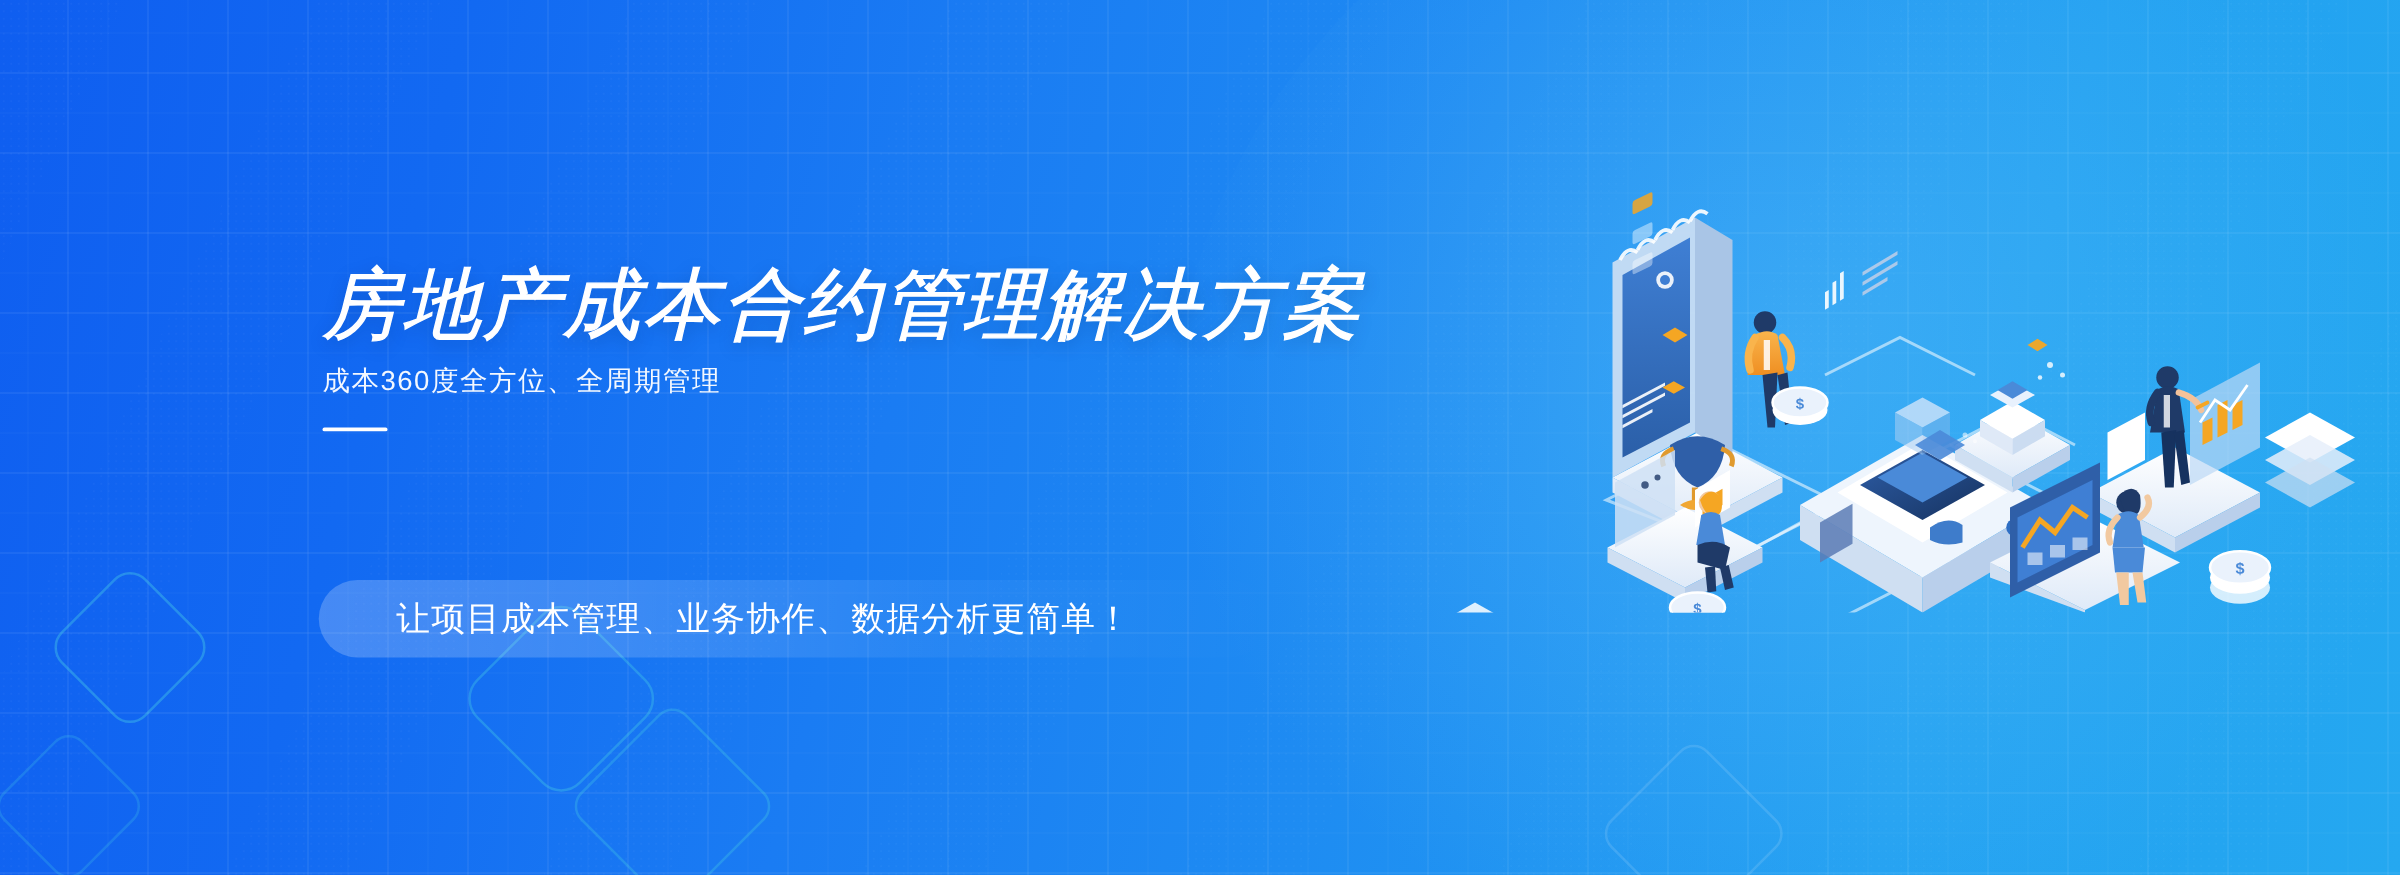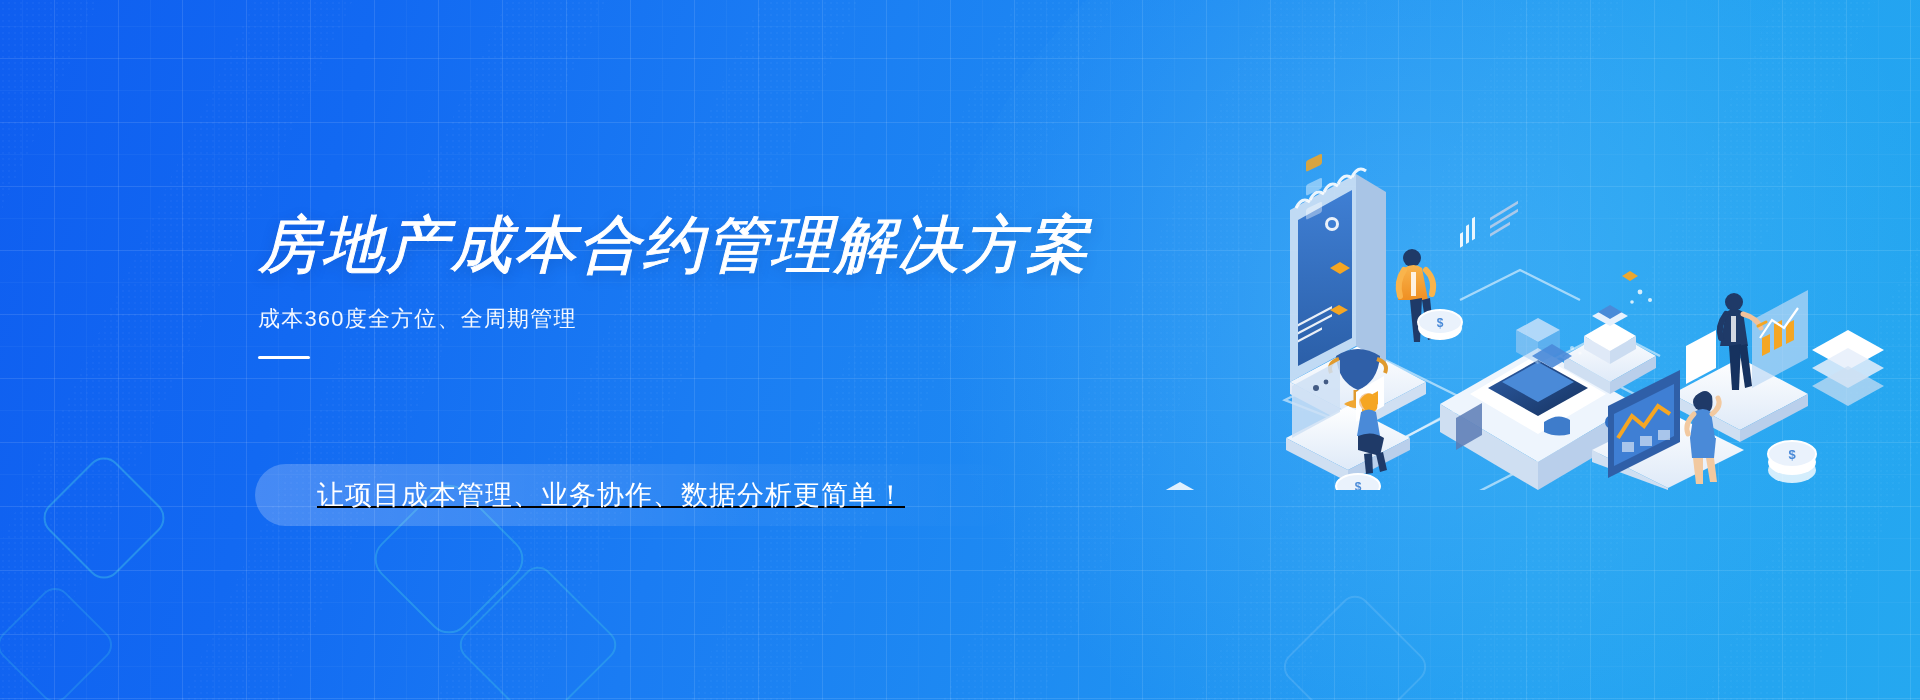--- a/index.html
+++ b/index.html
@@ -80,21 +80,21 @@
     font-style:italic;
     color:#ffffff;
     letter-spacing:2px;
     line-height:1.06;
     white-space:nowrap;
     text-shadow:0 4px 14px rgba(3,45,120,0.28);
     -webkit-text-stroke:1px #ffffff;
   }
 
   .subline{
-    margin-top:26px;
+    margin-top:12px;
     font-size:22px;
     font-weight:400;
     color:rgba(255,255,255,0.95);
     letter-spacing:1.2px;
     white-space:nowrap;
   }
 
   .rule{
     margin-top:22px;
     width:52px; height:3px;
@@ -106,21 +106,20 @@
     position:absolute; left:255px; top:464px;
     height:62px; width:760px;
     display:flex; align-items:center;
     padding-left:62px;
     border-radius:31px;
     background:linear-gradient(90deg,
         rgba(255,255,255,0.22) 0%,
         rgba(255,255,255,0.16) 32%,
         rgba(255,255,255,0.05) 66%,
         rgba(255,255,255,0.0) 100%);
-    text-decoration:underline;
   }
   .tagline{
     font-size:27px; font-weight:400; color:#ffffff;
     letter-spacing:1px; white-space:nowrap;
   }
 
   
   .illus{ position:absolute; left:1140px; top:150px; width:780px; height:340px; }
   .illus svg{ display:block; width:100%; height:100%; }
 </style>

